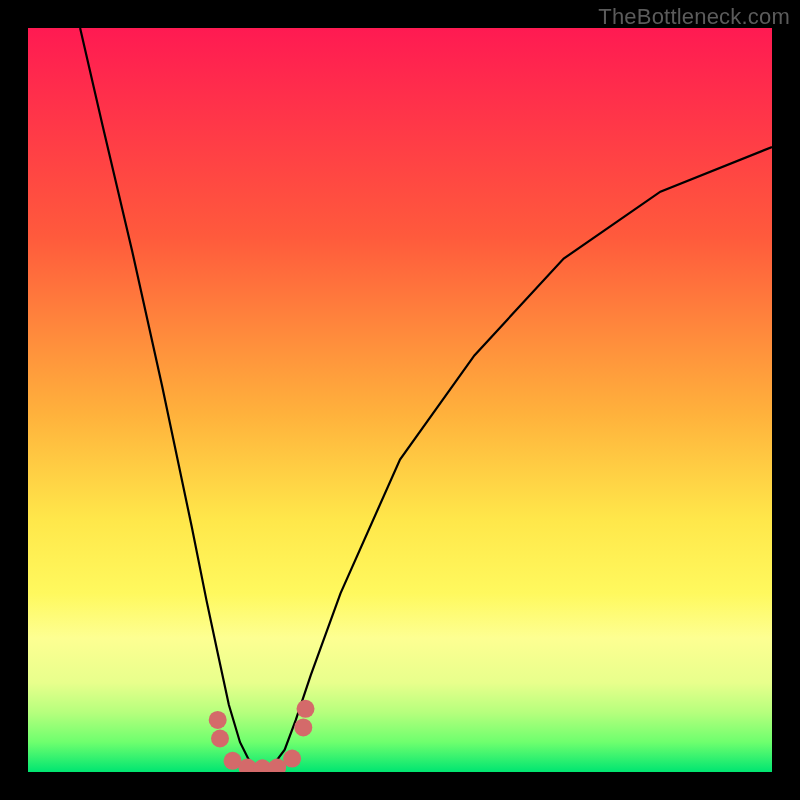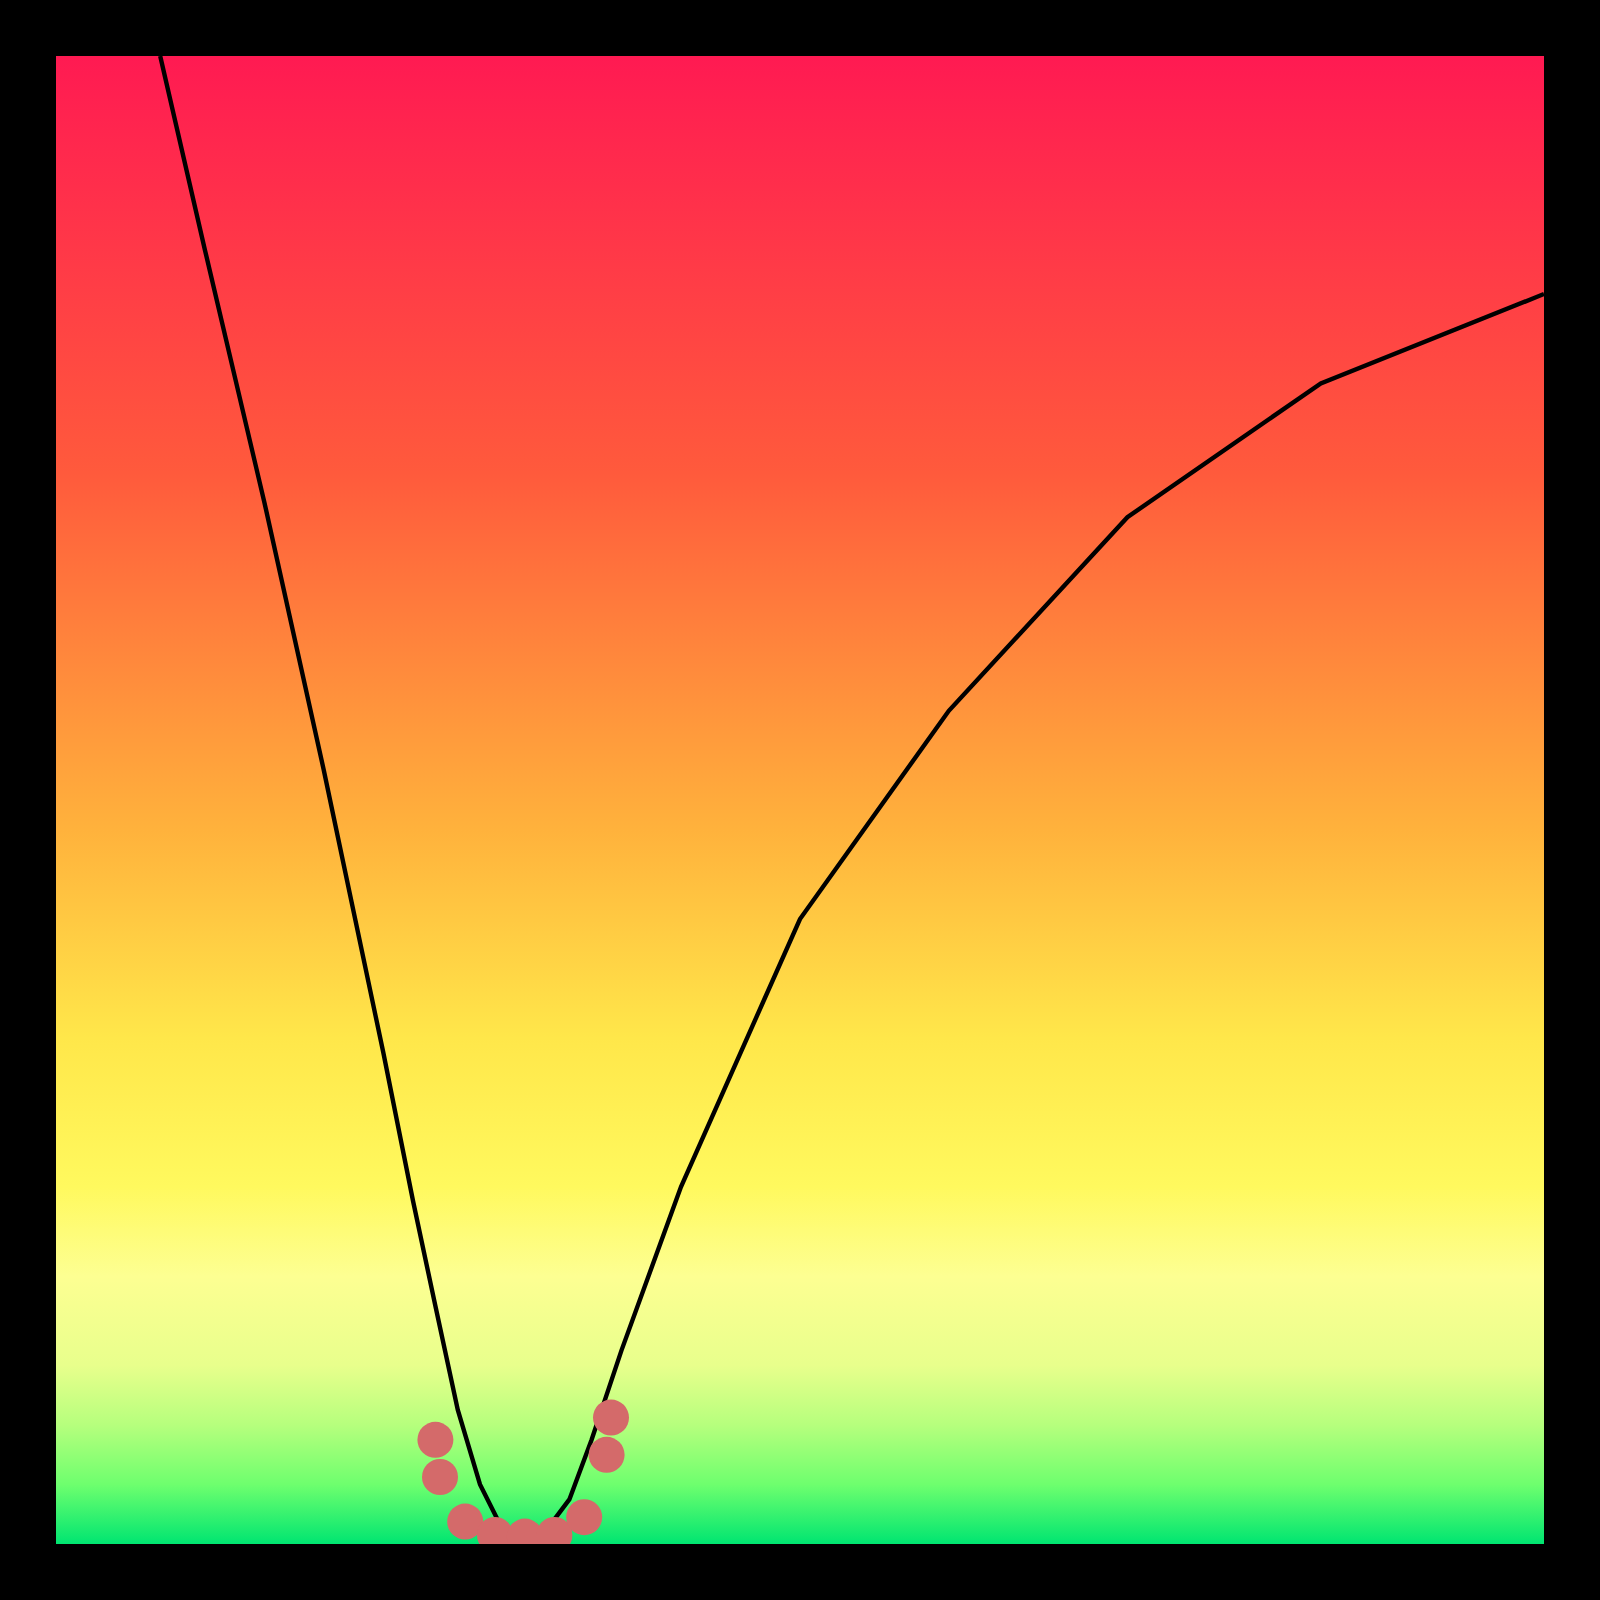--- a/index.html
+++ b/index.html
@@ -69,13 +69,14 @@
           <circle cx="204.6" cy="732.8" r="9" fill="#d46a6a"></circle>
           <circle cx="219.5" cy="739.5" r="9" fill="#d46a6a"></circle>
           <circle cx="234.4" cy="740.3" r="9" fill="#d46a6a"></circle>
           <circle cx="249.2" cy="739.5" r="9" fill="#d46a6a"></circle>
           <circle cx="264.1" cy="730.6" r="9" fill="#d46a6a"></circle>
           <circle cx="275.3" cy="699.4" r="9" fill="#d46a6a"></circle>
           <circle cx="277.5" cy="680.8" r="9" fill="#d46a6a"></circle>
         </g>
     </svg>
   </div>
+  <div class="watermark">TheBottleneck.com</div>
 </div>
 
 </body></html>

